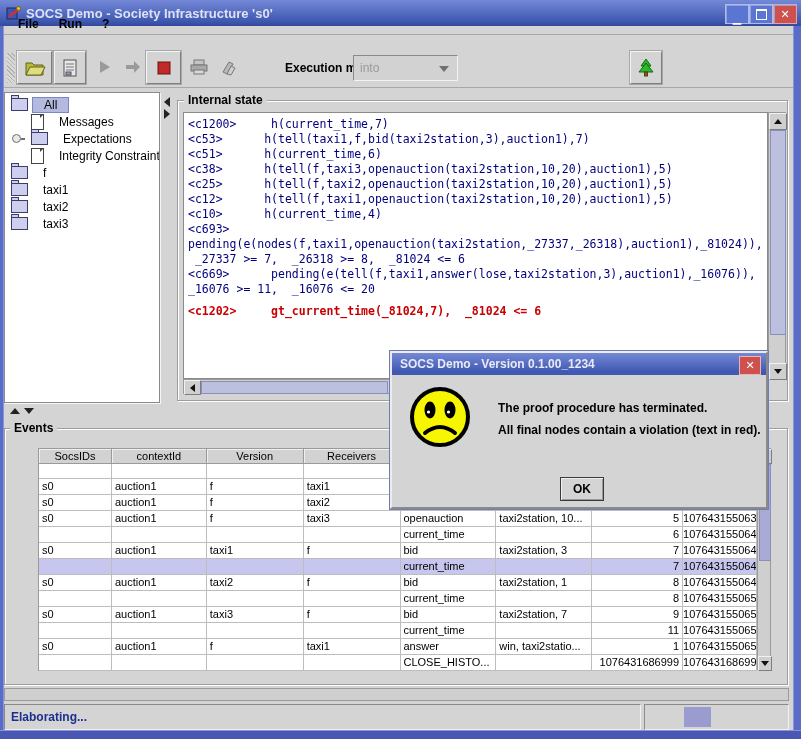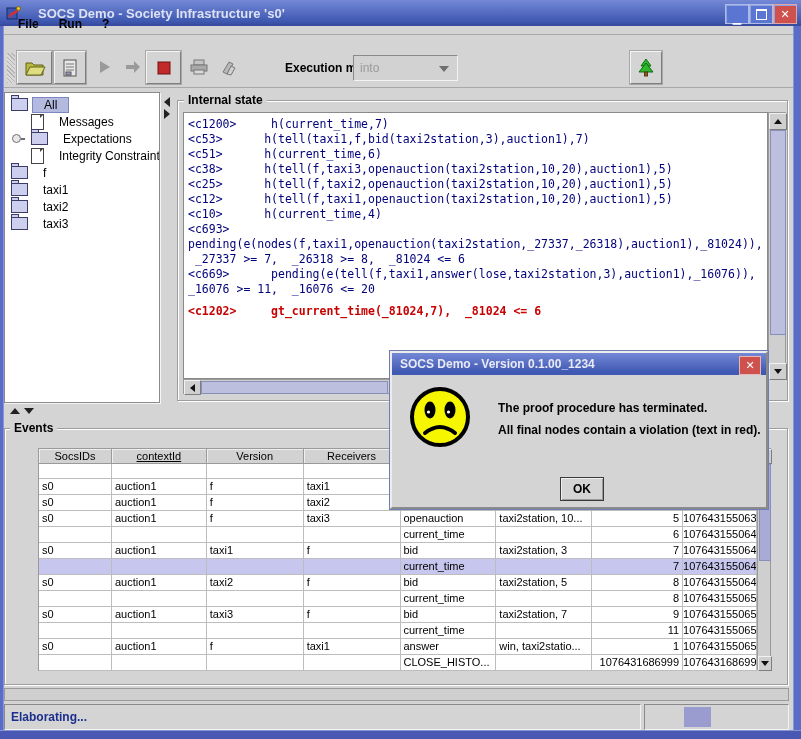--- a/index.html
+++ b/index.html
@@ -104,21 +104,21 @@
 <body>
 
 <div id="root">
 
   <div class="abs titlebar">
     <svg class="abs" style="left:6px;top:5px" width="16" height="16" viewBox="0 0 16 16">
       <rect x="1" y="3" width="10" height="11" fill="#3c55b0" stroke="#1c2a66"></rect>
       <path d="M4 12 C4 7, 12 9, 12 3" stroke="#cc3333" stroke-width="2.5" fill="none"></path>
       <circle cx="12.5" cy="3.5" r="2" fill="#e8c832" stroke="#7a6410"></circle>
     </svg>
-    <span class="title-text" style="margin-left:38px">SOCS Demo - Society Infrastructure 's0'</span>
+    <span class="title-text" style="margin-left:26px">SOCS Demo - Society Infrastructure 's0'</span>
     <div class="win-btn btn-blue" style="left:725px">
         <span style="margin-top:8px">▁</span>
       </div>
     <div class="win-btn btn-blue" style="left:749px">
         <span style="width:9px;height:8px;border:1px solid #fff;border-top-width:2px;display:block"></span>
       </div>
     <div class="win-btn btn-red" style="left:773px">
         <span>✕</span>
       </div>
   </div>
@@ -280,21 +280,21 @@
     <span class="ot ot-up" style="left:6px;top:4px"></span>
     <span class="ot ot-down" style="left:20px;top:4px"></span>
   </div>
 
   <div class="abs titled" style="left:4px;top:428px;width:784px;height:257px"></div>
   <span class="abs titled-label" style="left:10px;top:421px">Events</span>
 
   <div class="abs events-table">
     <div class="t-row" id="evt-head">
         <div class="th" style="width: 73px;">SocsIDs</div>
-        <div class="th" style="width: 95px; text-decoration: underline;">contextId</div>
+        <div class="th" style="width: 95px;">contextId</div>
         <div class="th" style="width: 97px;">Version</div>
         <div class="th" style="width: 97px;">Receivers</div>
         <div class="th" style="width: 96px;"></div>
         <div class="th" style="width: 96px;"></div>
         <div class="th" style="width: 91px;"></div>
         <div class="th" style="width: 74px;"></div>
       </div>
     <div class="t-row" id="evt-filter">
         <div class="td" style="width: 73px; height: 15px;"></div>
         <div class="td" style="width: 95px; height: 15px;"></div>
@@ -365,21 +365,21 @@
           <div class="td" style="width: 96px;"></div>
           <div class="td num" style="width: 91px;">7</div>
           <div class="td num" style="width: 74px;">1076431550647</div>
         </div>
         <div class="t-row">
           <div class="td" style="width: 73px;">s0</div>
           <div class="td" style="width: 95px;">auction1</div>
           <div class="td" style="width: 97px;">taxi2</div>
           <div class="td" style="width: 97px;">f</div>
           <div class="td" style="width: 96px;">bid</div>
-          <div class="td" style="width: 96px;">taxi2station, 5</div>
+          <div class="td" style="width: 96px;">taxi2station, 1</div>
           <div class="td num" style="width: 91px;">8</div>
           <div class="td num" style="width: 74px;">1076431550648</div>
         </div>
         <div class="t-row">
           <div class="td" style="width: 73px;"></div>
           <div class="td" style="width: 95px;"></div>
           <div class="td" style="width: 97px;"></div>
           <div class="td" style="width: 97px;"></div>
           <div class="td" style="width: 96px;">current_time</div>
           <div class="td" style="width: 96px;"></div>

